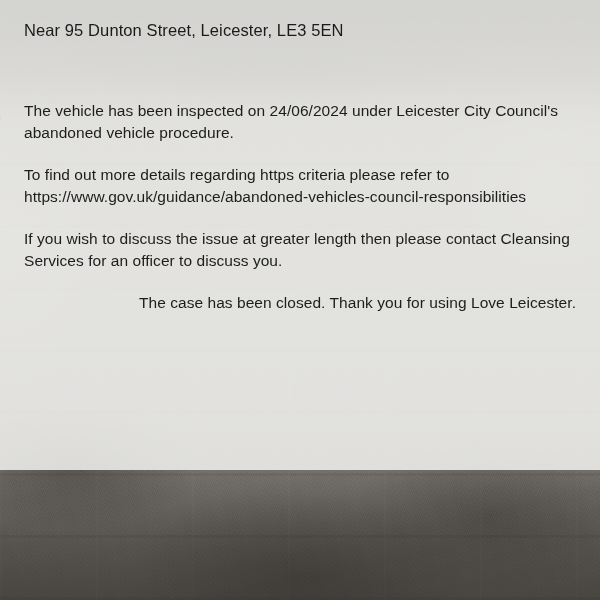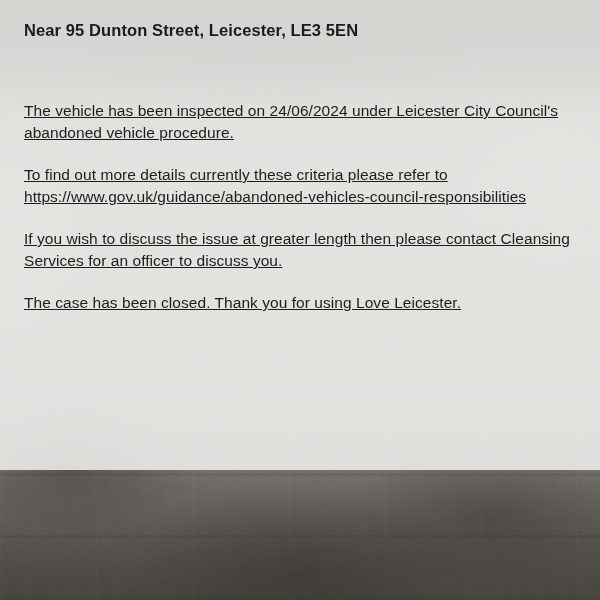--- a/index.html
+++ b/index.html
@@ -108,43 +108,43 @@
     height: 470px;
     background: rgba(238, 238, 236, 0.88);
   }
 
   .title {
     position: absolute;
     left: 24px;
     top: 20px;
     width: 556px;
     font-size: 16.5px;
-    font-weight: bold;
+    font-weight: normal;
     color: #1b1b1b;
     letter-spacing: 0.1px;
     line-height: 20px;
   }
 
   .body-block {
     position: absolute;
     left: 24px;
     top: 100px;
     width: 552px;
   }
 
   .para {
     font-size: 15.5px;
     line-height: 22px;
     color: #1d1d1d;
     margin: 0 0 20px 0;
     letter-spacing: 0.05px;
-    text-decoration: underline;
   }
   .para:last-child {
     margin-bottom: 9px;
+    text-align: right;
   }
 </style>
 </head>
 <body>
 
 <div id="page">
 
   <div class="bg-layer bg-base"></div>
   <div class="bg-layer bg-bricks"></div>
   <div class="bg-layer bg-blotches"></div>
@@ -152,20 +152,20 @@
   <div class="bg-layer bg-top-dark"></div>
   <div class="bg-layer bg-twigs"></div>
   <div class="bg-layer bg-bottom-shadow"></div>
 
   <div class="overlay-panel">
 
     <div class="title">Near 95 Dunton Street, Leicester, LE3 5EN</div>
 
     <div class="body-block">
       <p class="para">The vehicle has been inspected on 24/06/2024 under Leicester City Council's abandoned vehicle procedure.</p>
-      <p class="para">To find out more details currently these criteria please refer to https://www.gov.uk/guidance/abandoned-vehicles-council-responsibilities</p>
+      <p class="para">To find out more details regarding https criteria please refer to https://www.gov.uk/guidance/abandoned-vehicles-council-responsibilities</p>
       <p class="para">If you wish to discuss the issue at greater length then please contact Cleansing Services for an officer to discuss you.</p>
       <p class="para">The case has been closed. Thank you for using Love Leicester.</p>
     </div>
 
   </div>
 
 </div>
 
 </body></html>

